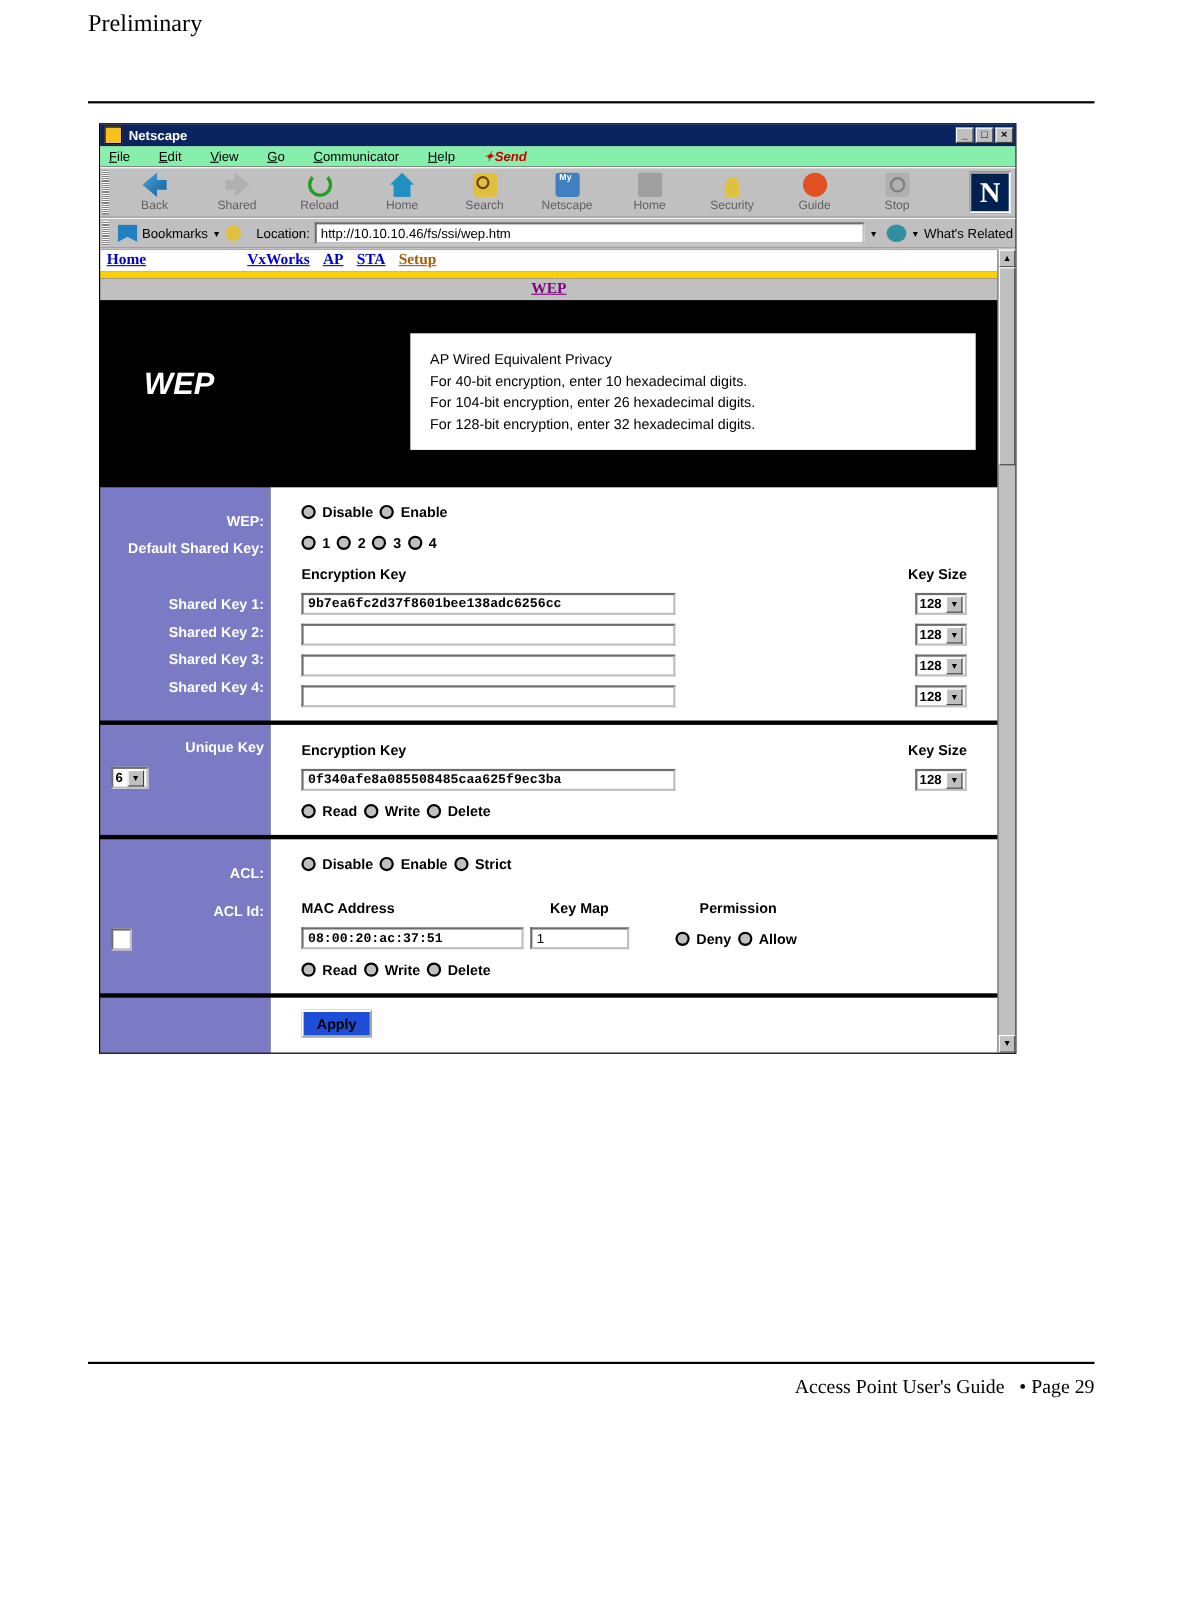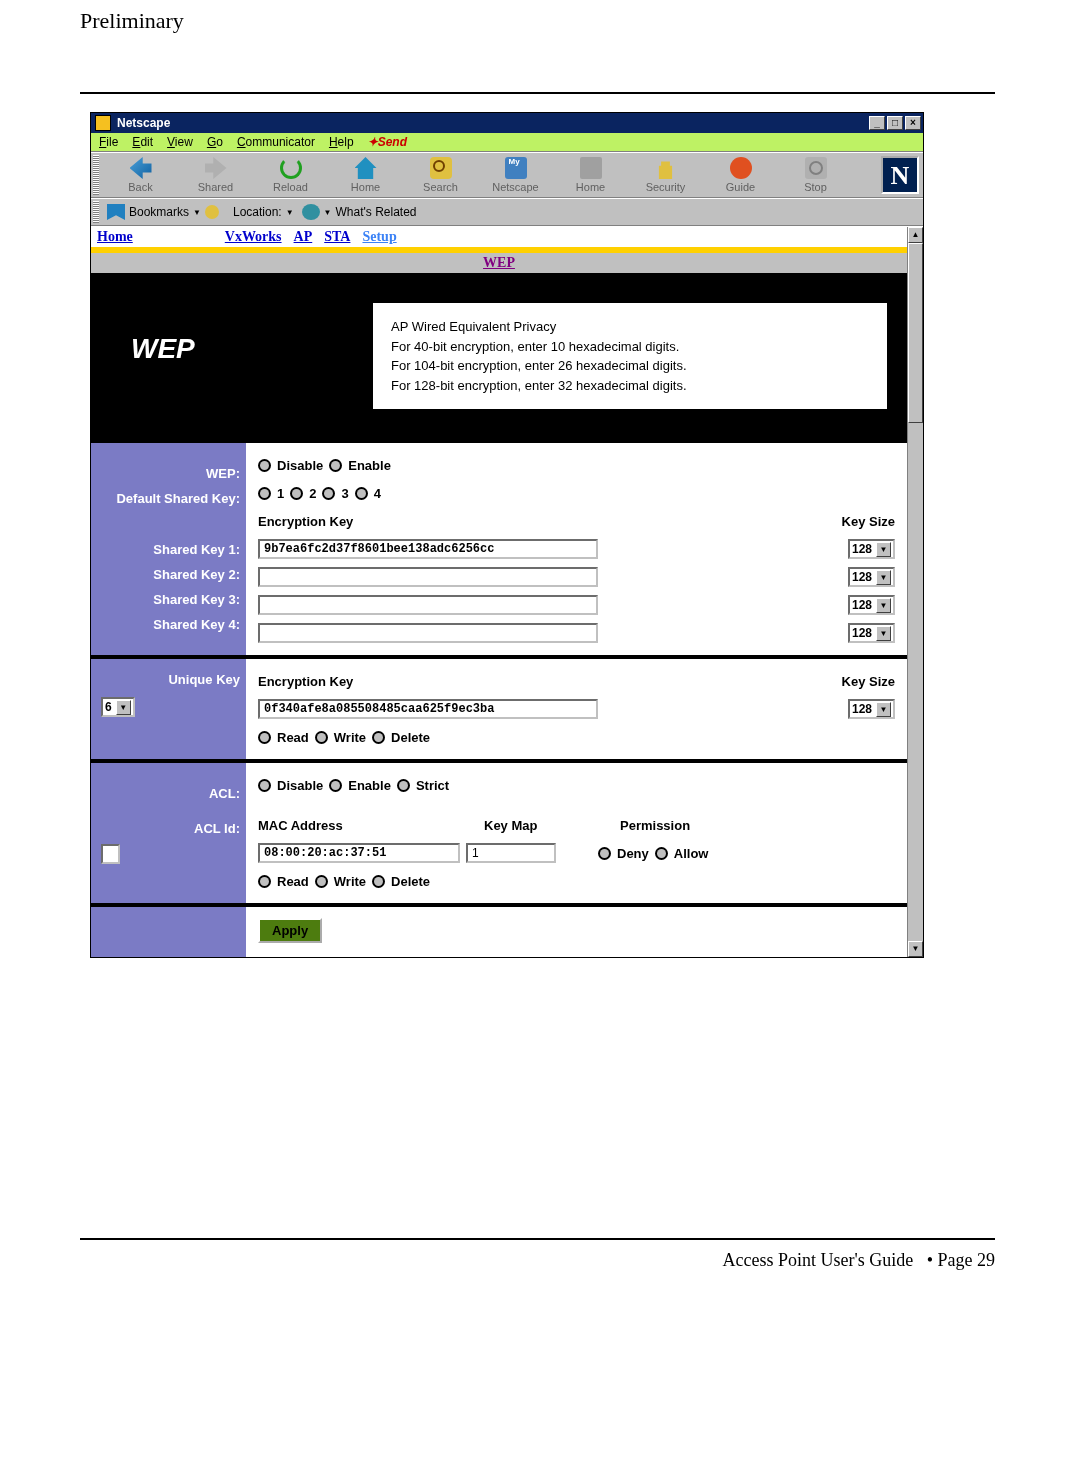--- a/index.html
+++ b/index.html
@@ -8,21 +8,21 @@
   .prelim { font-size:22px; padding-top:8px;font-family:Liberation Serif, serif; }
   .hr { border-top:2px solid #000; margin:58px 0 18px 0; }
   .browser { width:834px; margin-left:10px; border:1px solid #000; background:#c0c0c0; font-family: Tahoma, Arial, sans-serif; font-size:12px; color:#000; }
   
   .titlebar { background:#0a2460; color:#fff; display:flex; align-items:center; justify-content:space-between; height:20px; }
   .titlebar-left { display:flex; align-items:center; gap:6px; padding-left:4px; font-weight:bold; }
   .titlebar-icon { width:16px; height:16px; background:#f5c020; border:1px solid #000; }
   .titlebar-btns { display:flex; gap:2px; padding-right:2px; }
   .winbtn { width:16px; height:14px; background:#c0c0c0; border:1px solid #fff; border-right-color:#404040; border-bottom-color:#404040; font-size:10px; line-height:12px; text-align:center; color:#000; font-family:Arial; font-weight:bold; }
   
-  .menubar { display:flex; gap:14px; padding:2px 8px; background:#bef264; border-bottom:1px solid #808080; }
+  .menubar { display:flex; gap:26px; padding:2px 8px; background:#86efac; border-bottom:1px solid #808080; }
   .menubar span { cursor:default; }
   .menubar u { text-decoration:underline; }
   .send { color:#cc0000; font-weight:bold; font-style:italic; }
   .send .arrow { color:#cc0000; }
   
   .toolbar { display:flex; align-items:center; background:#c0c0c0; border-top:1px solid #fff; border-bottom:1px solid #808080; padding:2px 2px; }
   .grip { width:6px; height:40px; background: repeating-linear-gradient(#fff 0 1px, #808080 1px 2px); margin-right:4px; }
   .tbtn { width:75px; text-align:center; font-size:11px; color:#606060; padding:2px 0; }
   .tbtn .ico { width:22px; height:22px; margin:0 auto 2px auto; }
   .tbtn-back .ico { background: linear-gradient(135deg,#4aa0d8,#1060a0); clip-path: polygon(0 50%, 60% 0, 60% 30%, 100% 30%, 100% 70%, 60% 70%, 60% 100%); }
@@ -53,41 +53,41 @@
   
   .content-wrap { display:flex; border-top:1px solid #fff; }
   .content { flex:1; background:#000; overflow:hidden; }
   .vscroll { width:16px; background:#c0c0c0; border-left:1px solid #808080; position:relative; }
   .vscroll .sbtn { height:16px; background:#c0c0c0; border:1px solid #fff; border-right-color:#404040; border-bottom-color:#404040; font-size:8px; text-align:center; line-height:14px; }
   .vscroll .sthumb { position:absolute; top:16px; left:0; right:0; height:180px; background:#c0c0c0; border:1px solid #fff; border-right-color:#404040; border-bottom-color:#404040; }
   .vscroll .sbtn.down { position:absolute; bottom:0; left:0; right:0; }
   
   .navlinks { background:#fff; display:flex; font-family:"Times New Roman",serif; font-size:14px; }
   .navlinks a { color:#0000cc; text-decoration:underline; font-weight:bold; padding:2px 6px; }
-  .navlinks .setup { color:#3b82f6; }
+  .navlinks .setup { color:#a16207; }
   .yellowbar { background:#ffd000; height:6px; }
   .wepbar { background:#c0c0c0; text-align:center; padding:2px; font-family:"Times New Roman"; color:#800080; text-decoration:underline; font-weight:bold; font-size:14px; }
   
   .wep-hero { display:flex; background:#000; padding:30px 20px 30px 40px; gap:12px; }
   .wep-title { color:#fff; font-family: Arial; font-weight:bold; font-style:italic; font-size:28px; padding-top:30px; width:230px; }
   .wep-info { background:#fff; color:#000; font-family: Verdana, Arial; font-size:13px; padding:14px 18px; flex:1; line-height:1.5; }
   
   .section { display:flex; border-top:4px solid #000; }
   .labels { width:155px; background:#7b7bc5; color:#fff; font-family: Arial; font-weight:bold; font-size:13px; text-align:right; padding:8px 6px; }
   .labels div { padding:5px 0; }
-  .fields { flex:1; background:#fff; padding:8px 12px; font-family: Arial; font-size:13px; color:#000; }
+  .fields { flex:1; background:#fff; padding:8px 28px; font-family: Arial; font-size:13px; color:#000; }
   .row { display:flex; align-items:center; gap:6px; padding:3px 0; min-height:28px; }
   .radio { width:13px; height:13px; background:#000; border-radius:50%; display:inline-block; vertical-align:middle; position:relative; flex:none; }
   .radio::after { content:""; position:absolute; inset:2px; border-radius:50%; background:#c0c0c0; }
   .bold { font-weight:bold; }
   .txtin { background:#fff; border:2px inset #c0c0c0; padding:1px 4px; font-family:"Courier New",monospace; font-size:12px; font-weight:bold; height:20px; }
   .sel { background:#fff; border:2px inset #c0c0c0; padding:1px 2px; display:inline-flex; align-items:center; gap:4px; font-family:Arial; font-weight:bold; font-size:12px; height:20px; }
   .sel .arr { width:15px; height:15px; background:#c0c0c0; border:1px solid #fff; border-right-color:#404040; border-bottom-color:#404040; font-size:8px; text-align:center; line-height:13px; }
   .colhdr { font-weight:bold; }
-  .applybtn { background:#4d7c0f; border:2px outset #fff; padding:3px 12px; font-family:Arial; font-size:13px; font-weight:bold; }
+  .applybtn { background:#1d4ed8; border:2px outset #fff; padding:3px 12px; font-family:Arial; font-size:13px; font-weight:bold; }
   
   .hr2 { border-top:2px solid #000; margin:280px 0 10px 0; }
   .footer { text-align:right; font-family:"Times New Roman",serif; font-size:18px; padding-bottom:20px; }
 </style>
 </head>
 <body>
 
 <div class="page">
   <div class="prelim">Preliminary</div>
   <div class="hr"></div>
@@ -133,20 +133,21 @@
 
     <div class="locbar">
       <div class="grip"></div>
       <div class="bookm">
         <span class="bico"></span>
         <span>Bookmarks</span>
           <span class="drop">▼</span>
       </div>
       <span class="locpin"></span>
       <span class="loclabel">Location:</span>
+      <div class="locinput">http://10.10.10.46/fs/ssi/wep.htm</div>
       <span class="drop">▼</span>
       <div class="related">
         <span class="rico"></span>
         <span class="drop">▼</span>
         <span>What's Related</span>
       </div>
     </div>
 
     <div class="content-wrap">
       <div class="content">

